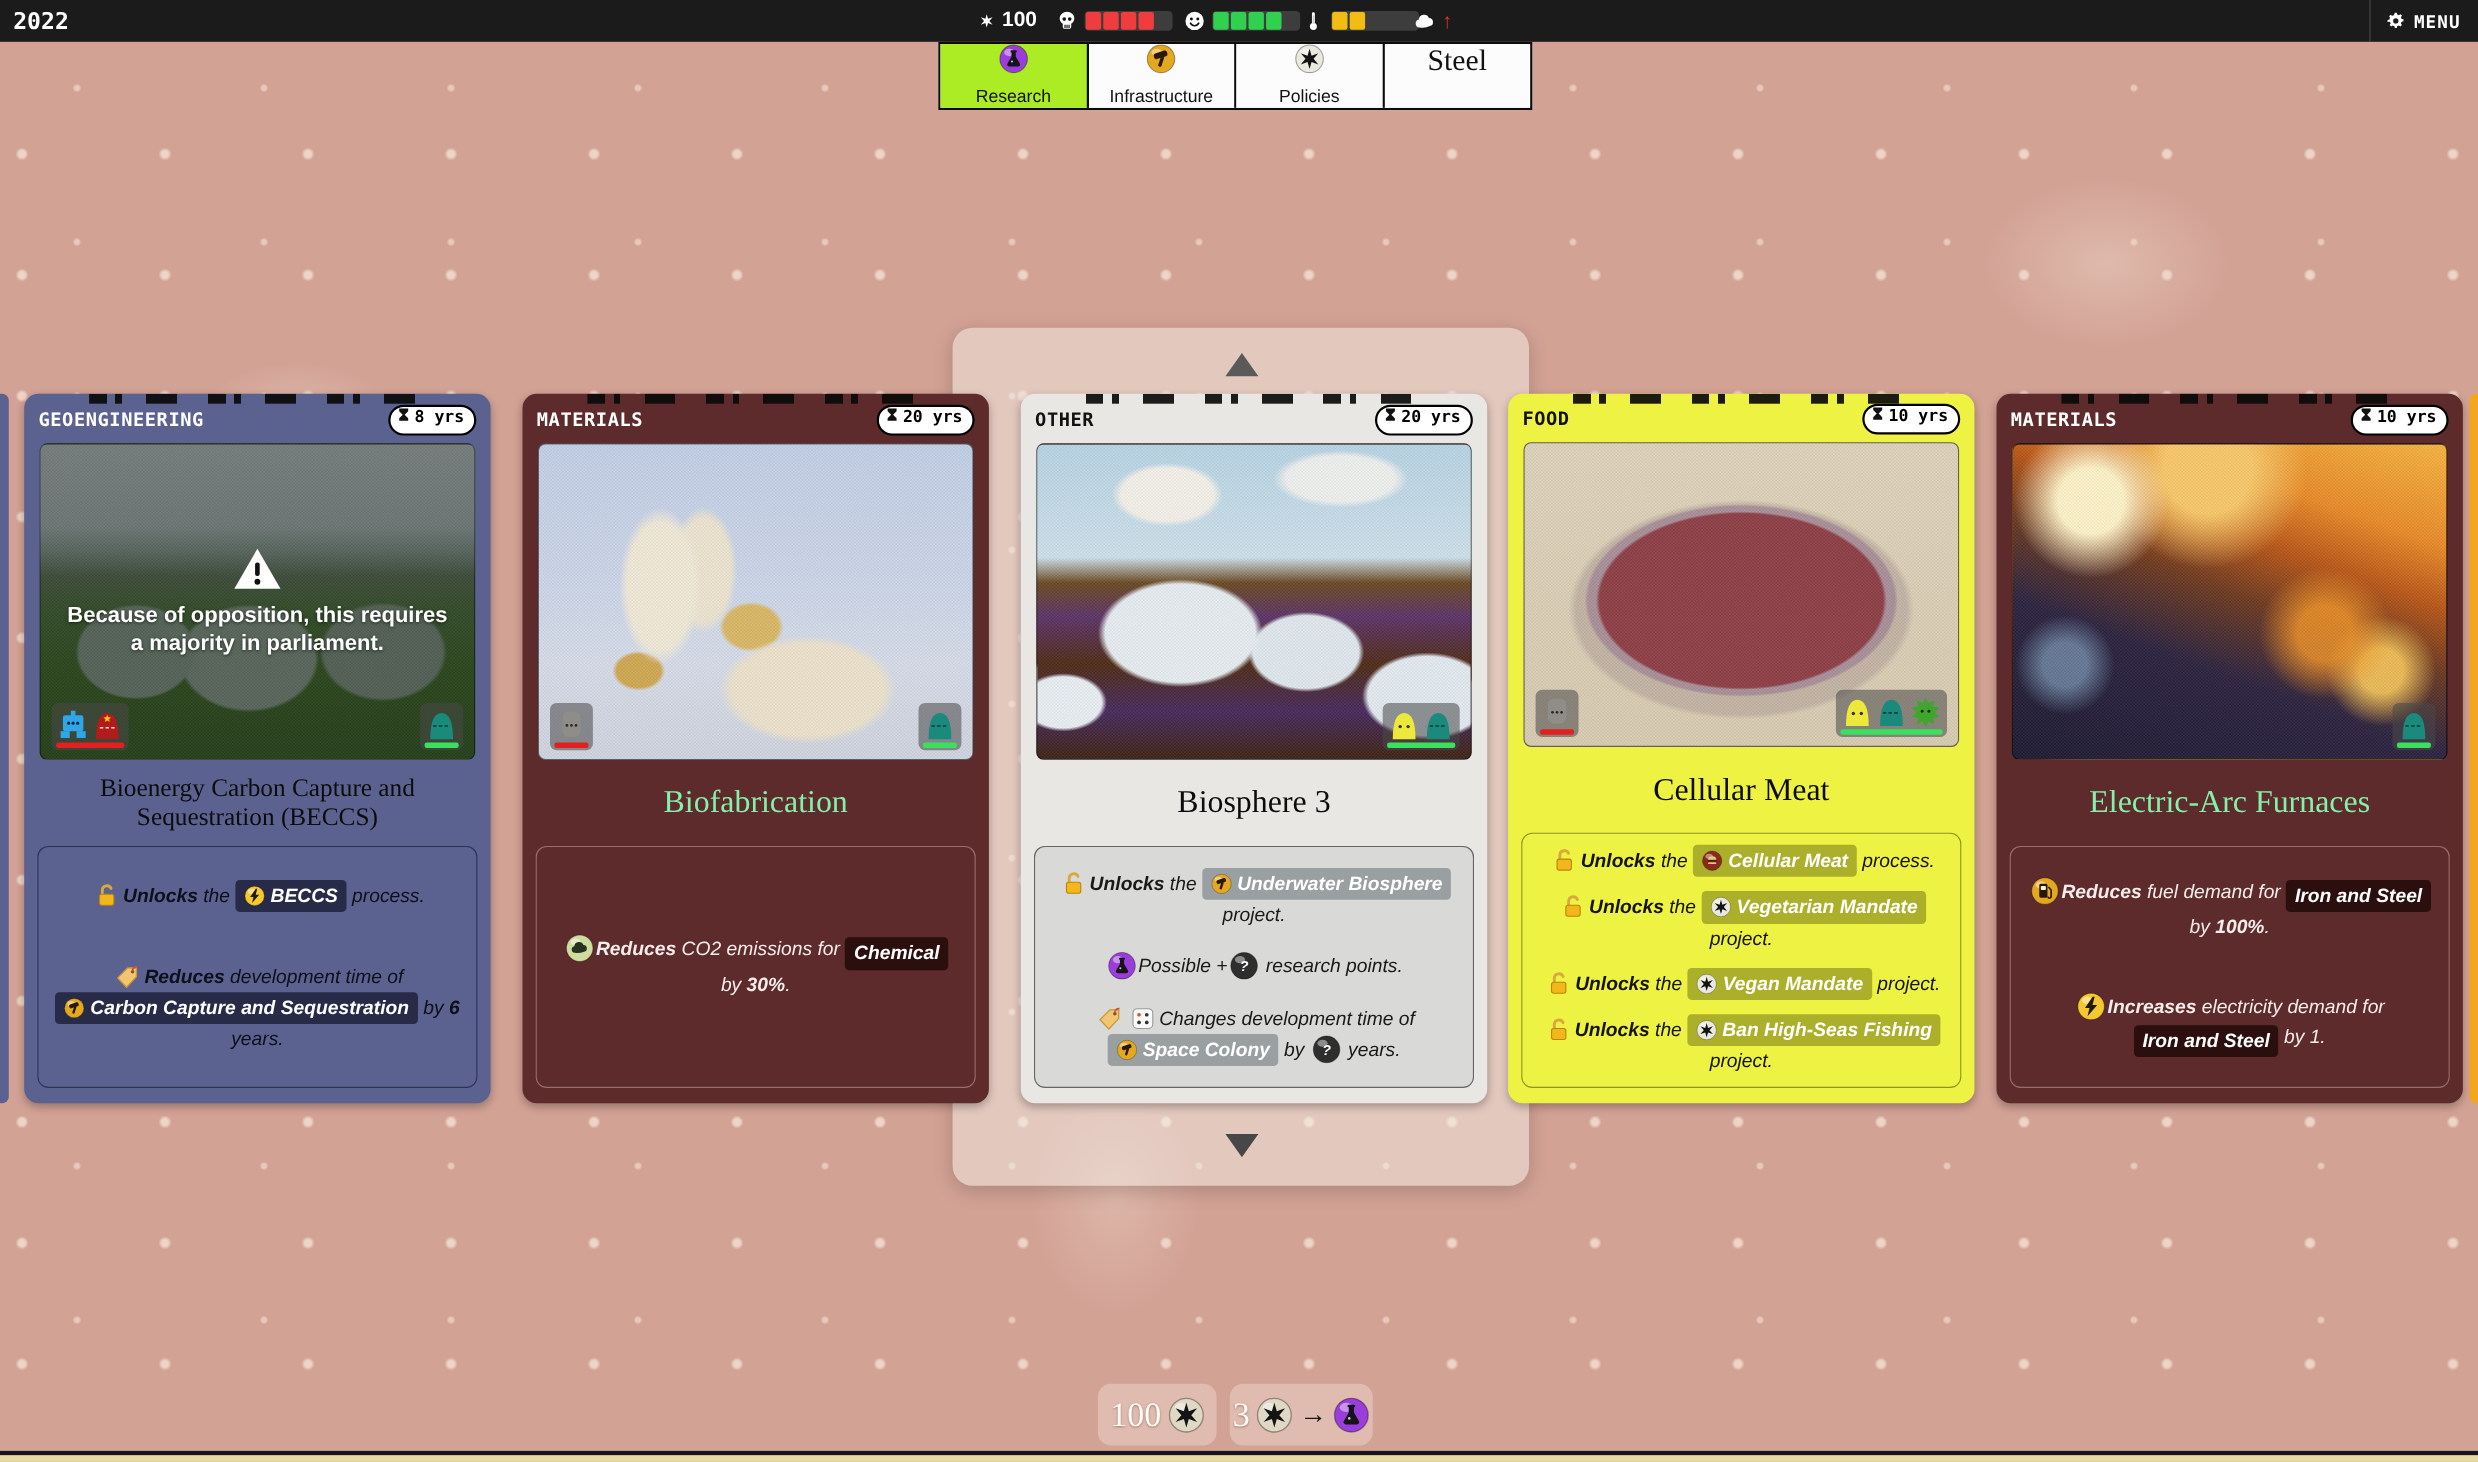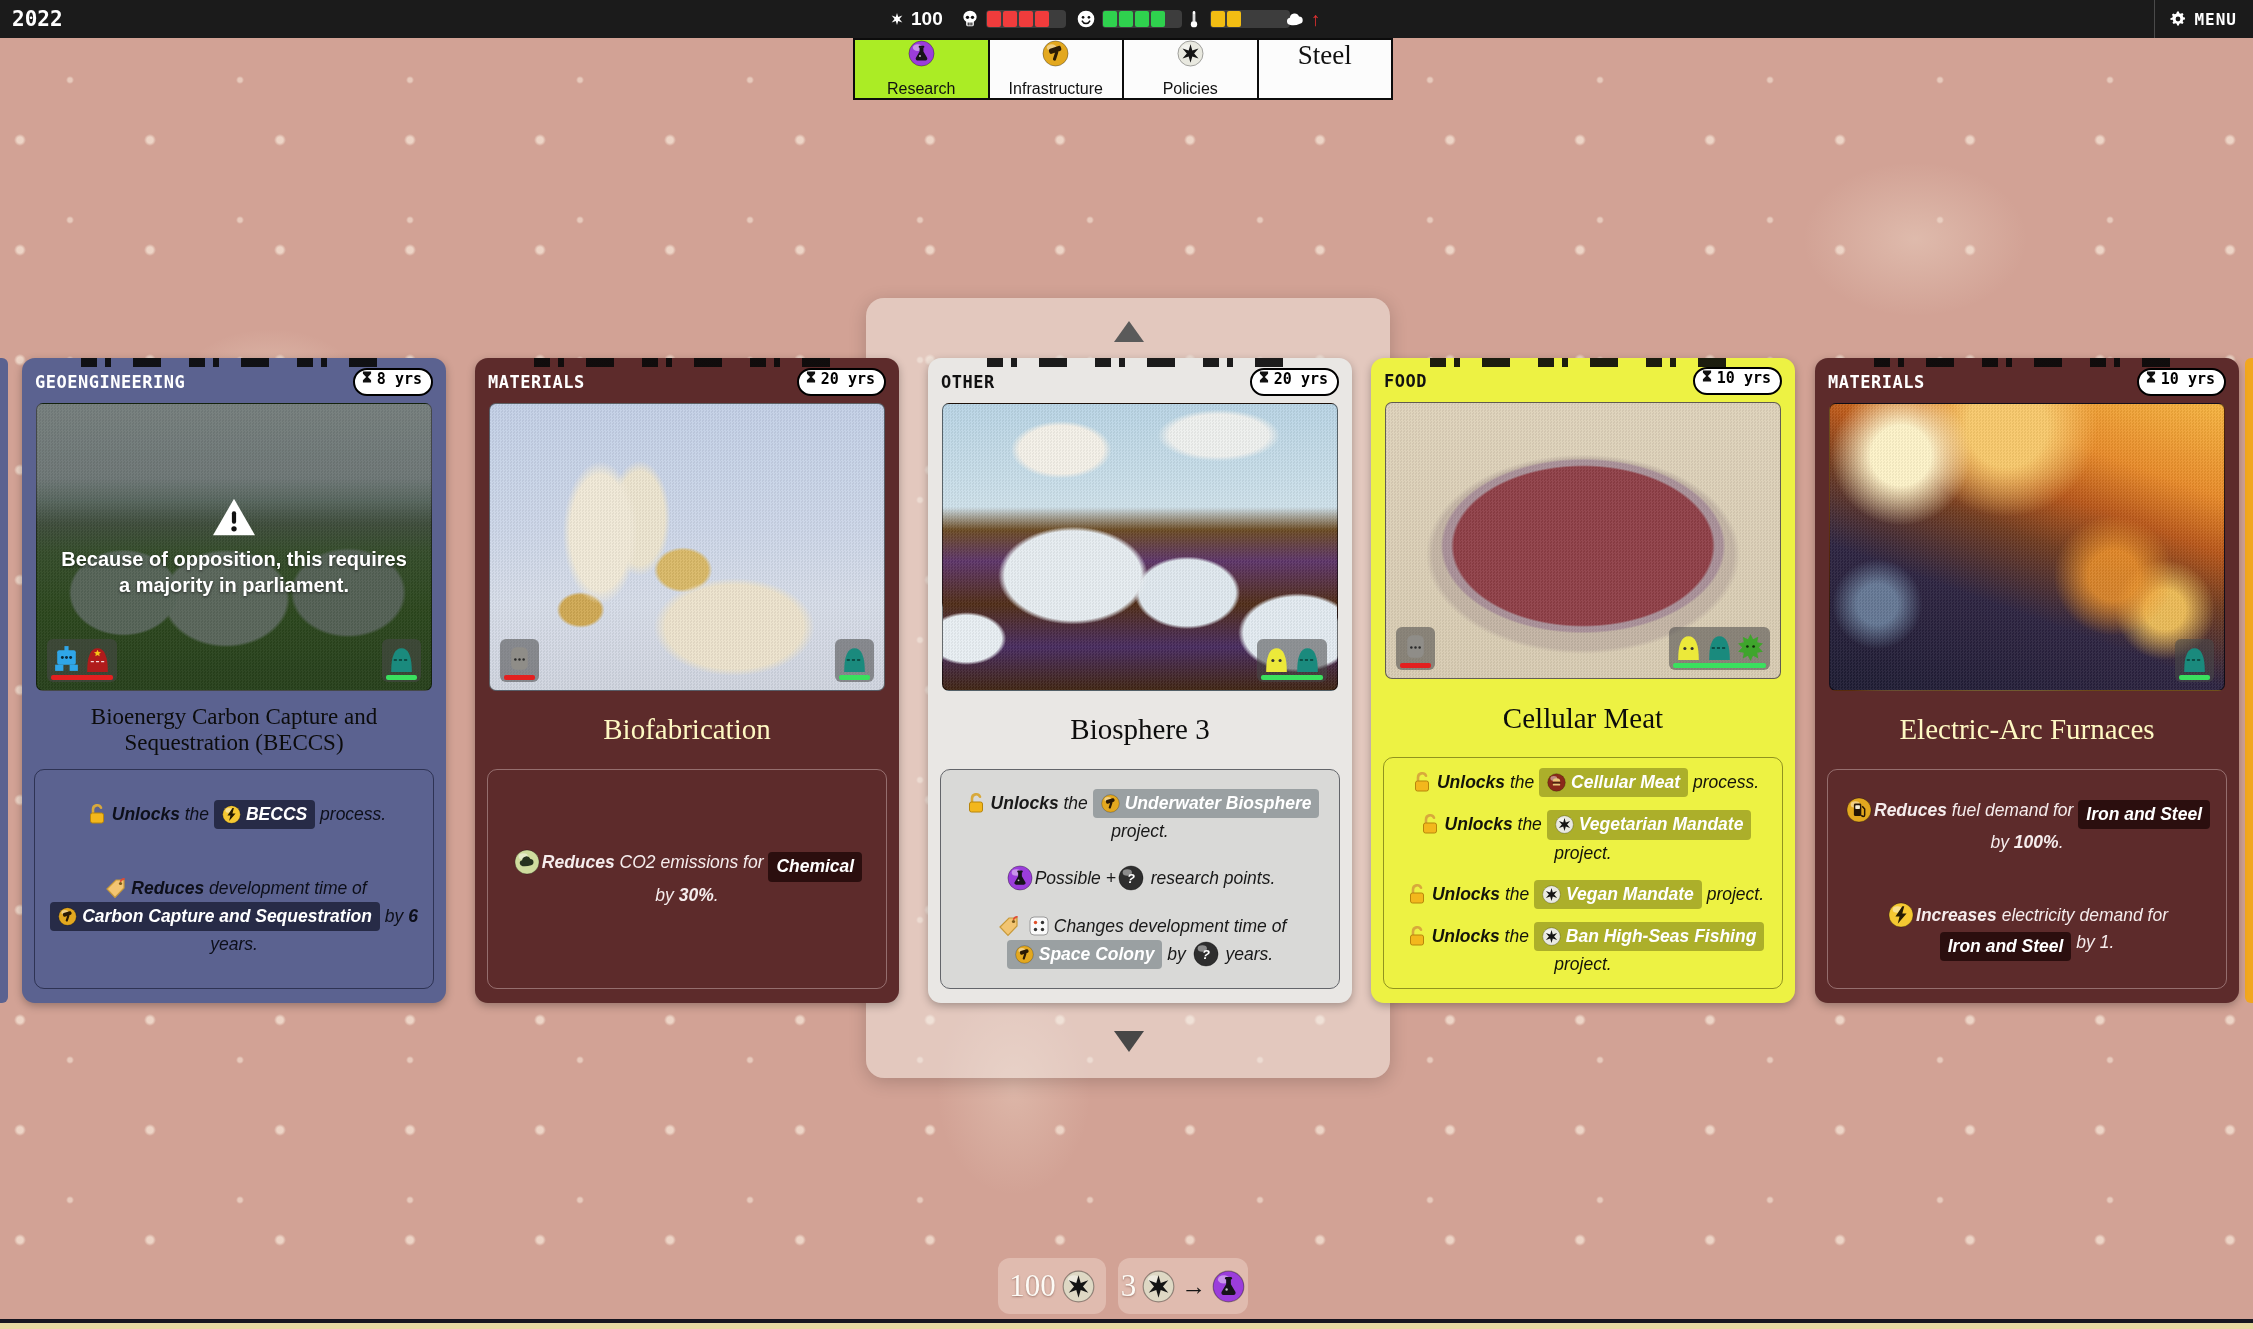--- a/index.html
+++ b/index.html
@@ -65,21 +65,21 @@
   .overlay .ov-text{font-size:20px;font-weight:bold;width:88%;line-height:1.3;text-shadow:0 1px 3px rgba(0,0,0,.6);}
   .badge{position:absolute;bottom:8px;display:flex;align-items:flex-end;gap:4px;padding:4px 6px 8px;
     background:rgba(72,72,72,.55);border-radius:6px;}
   .badge.left{left:10px;}  .badge.right{right:10px;}
   .badge .char svg{width:27px;height:31px;display:block;}
   .badge .bar{position:absolute;left:4px;right:4px;bottom:2px;height:5px;border-radius:2px;}
   .card-title{min-height:74px;display:flex;align-items:center;justify-content:center;text-align:center;
     padding:2px 14px 0;font-family:"Liberation Serif",serif;font-size:29px;line-height:1.15;}
   .card-beccs .card-title{font-size:23px;}
   .theme-slate .card-title,.theme-light .card-title,.theme-yellow .card-title{color:#0c0c0c;}
-  .theme-maroon .card-title{color:#fef9c3;}
+  .theme-maroon .card-title{color:#86efac;}
   .card-body{flex:1;margin:2px 12px 14px;border:1.5px solid rgba(0,0,0,.4);border-radius:10px;
     display:flex;flex-direction:column;align-items:center;justify-content:center;gap:26px;padding:10px 13px;box-sizing:border-box;font-style:italic;}
   .theme-slate .card-body{color:#0d0f1a;border-color:rgba(10,12,35,.55);}
   .theme-maroon .card-body{color:#f5ecec;border-color:rgba(255,235,235,.35);}
   .theme-light .card-body{color:#191919;background:#d9d9d7;border-color:#63656a;}
   .theme-yellow .card-body{color:#14140a;border-color:rgba(70,70,0,.55);}
   .card-beccs .card-body,.card-arc .card-body{gap:46px;}
   .card-biosphere .card-body{gap:20px;}
   .card-meat .card-body{gap:13px;}
   .fx-line{text-align:center;font-size:17.5px;line-height:1.55;}

